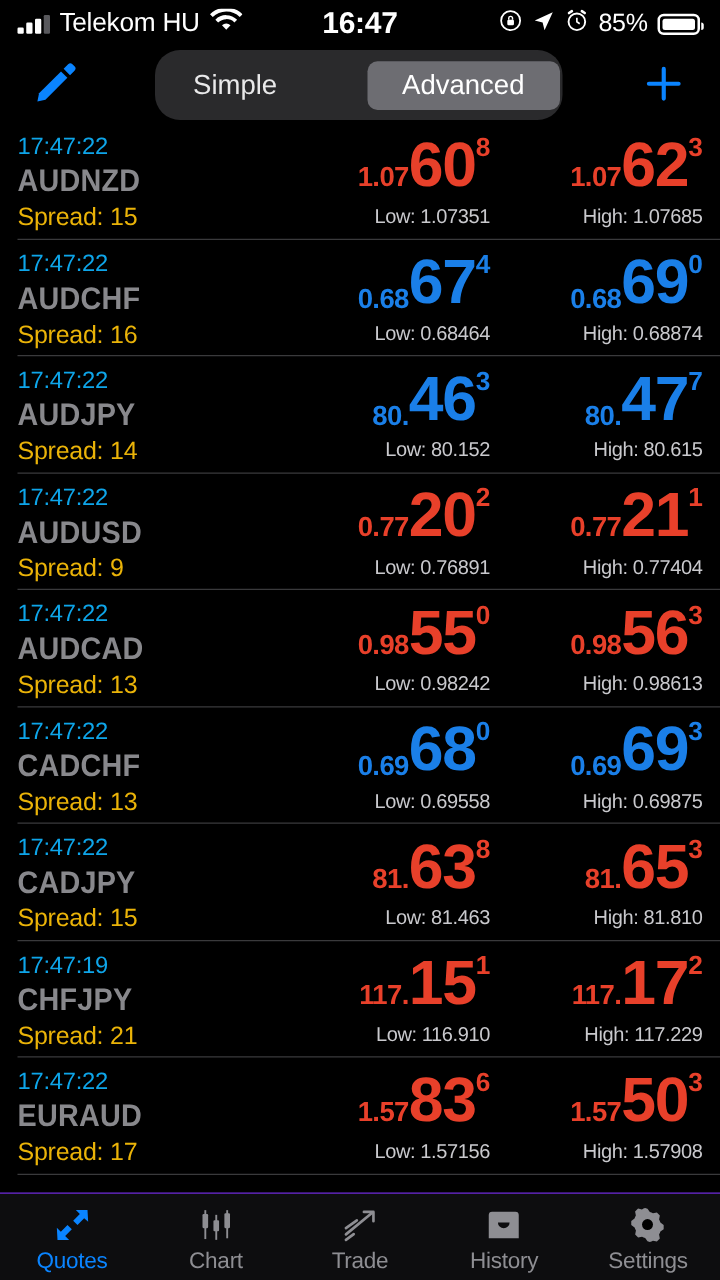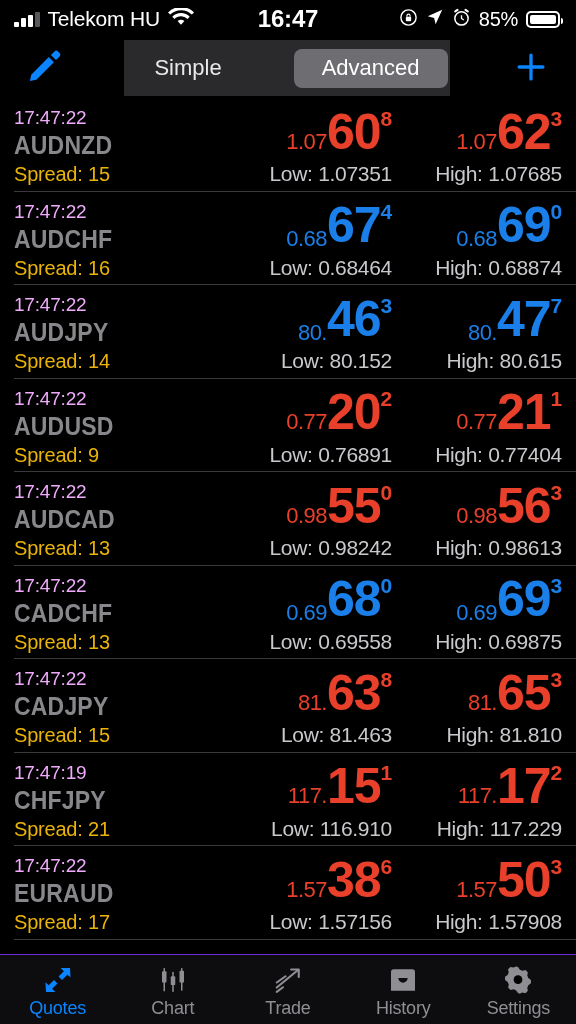--- a/index.html
+++ b/index.html
@@ -49,21 +49,21 @@
   .batt > span { display:block; height:100%; width:100%; background:#fff; border-radius:2px; }
 
   
   .toolbar {
     height:60px; flex:0 0 60px;
     display:flex; align-items:center; justify-content:space-between;
     padding:0 22px;
   }
   .icon-btn { background:none; border:none; cursor:pointer; display:flex; align-items:center; justify-content:center; padding:4px; }
   .seg {
-    display:flex; background:#2a2a2c; border-radius:0;
+    display:flex; background:#2a2a2c; border-radius:20px;
     padding:2.5px; height:56px; align-items:center;
   }
   .seg-item {
     display:flex; align-items:center; justify-content:center;
     height:39px; padding:0 28px;
     font-size:22px; color:#e9e9ea;
     border-radius:8px; cursor:pointer; white-space:nowrap;
   }
   .seg-item.active { background:#6d6d72; color:#fff;margin-left:44px; }
 
@@ -77,46 +77,46 @@
     grid-template-columns: 1fr 170px 170px;
     grid-template-rows:auto auto auto;
     align-content:start;
   }
   .row::after {
     content:""; position:absolute; left:14px; right:0; bottom:0;
     height:1px; background:#3a3a3c;
   }
   .r-time {
     grid-column:1; grid-row:1;
-    font-size:19px; color:#f0abfc; letter-spacing:-0.2px; line-height:25px;
+    font-size:19px; color:#0ea5e9; letter-spacing:-0.2px; line-height:25px;
   }
   .r-sym {
     grid-column:1; grid-row:2;
     font-size:25px; font-weight:bold; color:#88888c;
     letter-spacing:0.2px; line-height:30px;
     font-family:"Liberation Sans Narrow","Liberation Sans",sans-serif;
     transform:scaleX(0.92); transform-origin:left center;
   }
   .r-spread {
     grid-column:1; grid-row:3;
     font-size:20px; color:#eab308; letter-spacing:-0.2px; line-height:28px;
   }
   .price {
     display:flex; align-items:baseline; justify-content:flex-end;
     line-height:1; white-space:nowrap;
   }
   .price.bid { grid-column:2; grid-row:1 / span 2; align-self:center; padding-bottom:2px;}
   .price.ask { grid-column:3; grid-row:1 / span 2; align-self:center; padding-bottom:2px;}
-  .p-pre  { font-size:22px; font-weight:normal; letter-spacing:-0.5px;margin-left:24px; }
+  .p-pre  { font-size:22px; font-weight:bold; letter-spacing:-0.5px;margin-left:24px; }
   .p-main { font-size:50px; font-weight:bold; letter-spacing:-1px; }
   .p-sup  { font-size:21px; font-weight:bold; align-self:flex-start; margin-top:1px; letter-spacing:-0.3px;}
   .up   { color:#1a7fe8;align-items:flex-end; }
   .down { color:#e8402a; }
   .r-low, .r-high {
-    grid-row:3; font-size:21px; color:#c9c9cd;
+    grid-row:3; font-size:16px; color:#c9c9cd;
     text-align:right; letter-spacing:-0.3px; line-height:28px; white-space:nowrap;
   }
   .r-low { grid-column:2; }
   .r-high { grid-column:3; }
 
   
   .tabbar {
     flex:0 0 70px; height:70px;
     background:#0d0d0f;
     border-top:1px solid #6d28d9;
@@ -347,21 +347,21 @@
         </div>
         <div class="r-low">Low: 116.910</div>
         <div class="r-high">High: 117.229</div>
       </div>
       <div class="row">
         <div class="r-time">17:47:22</div>
         <div class="r-sym">EURAUD</div>
         <div class="r-spread">Spread: 17</div>
         <div class="price bid down">
           <span class="p-pre">1.57</span>
-          <span class="p-main">38</span>
+          <span class="p-main">83</span>
           <span class="p-sup">6</span>
         </div>
         <div class="price ask down">
           <span class="p-pre">1.57</span>
           <span class="p-main">50</span>
           <span class="p-sup">3</span>
         </div>
         <div class="r-low">Low: 1.57156</div>
         <div class="r-high">High: 1.57908</div>
       </div>

